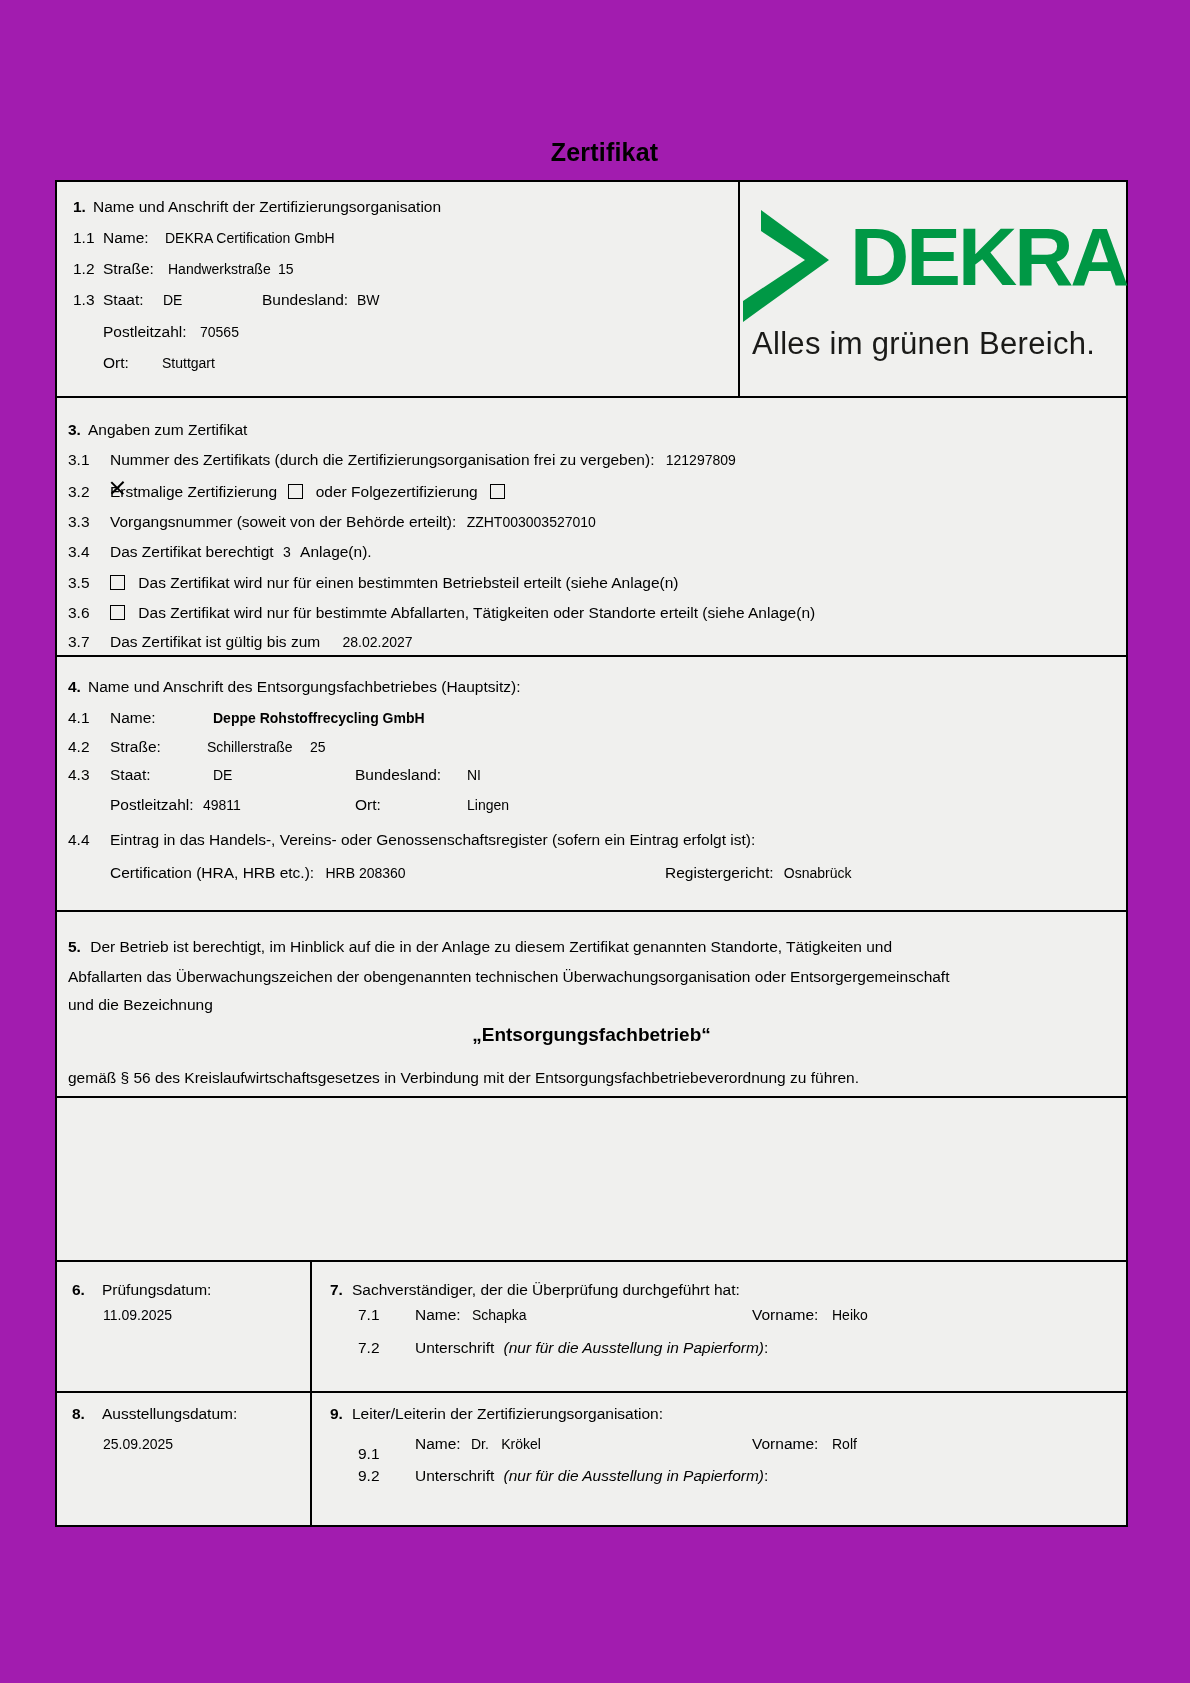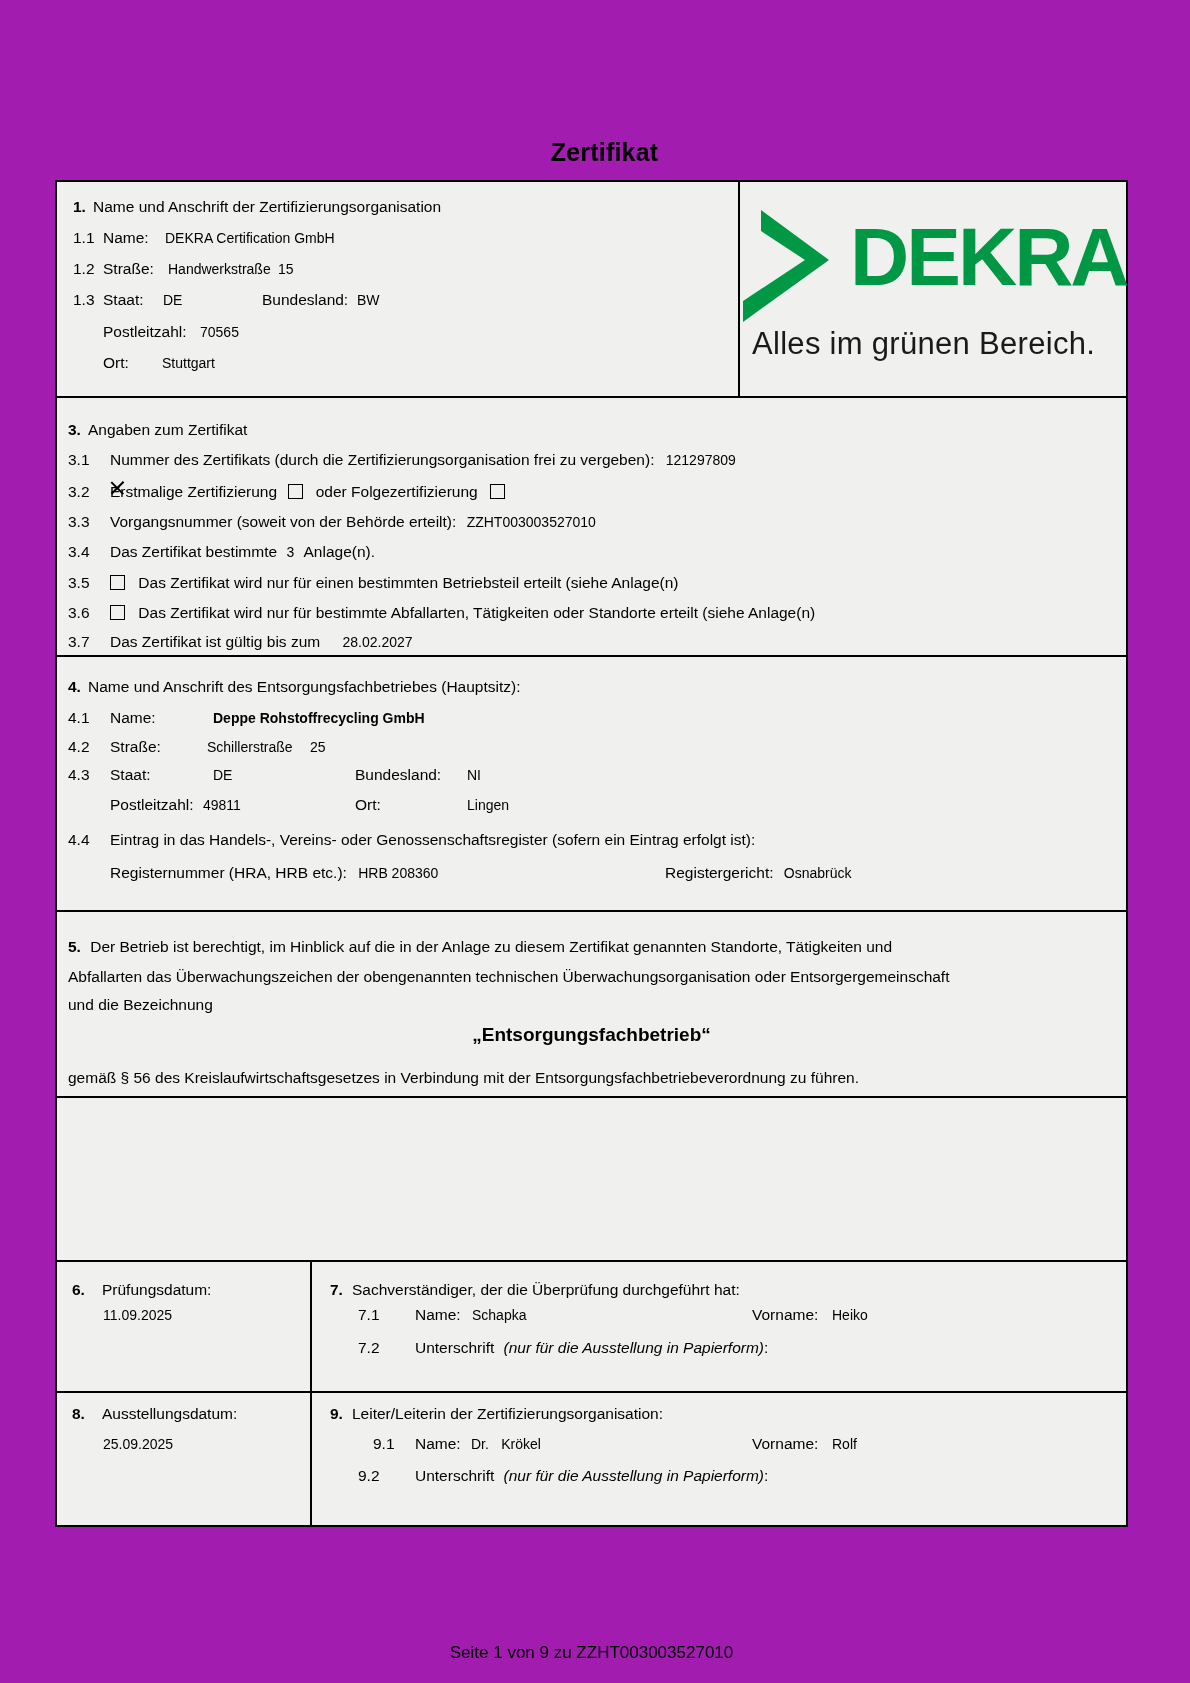--- a/index.html
+++ b/index.html
@@ -106,21 +106,21 @@
     <div class="row" style="top:114px;">
       <span style="left:11px;">3.3</span>
       <span class="flow" style="left:53px;">
         <span>Vorgangsnummer (soweit von der Behörde erteilt):</span>
         <span class="value" style="margin-left:6px;">ZZHT003003527010</span>
       </span>
     </div>
     <div class="row" style="top:144px;">
       <span style="left:11px;">3.4</span>
       <span class="flow" style="left:53px;">
-        <span>Das Zertifikat bestimmte</span>
+        <span>Das Zertifikat berechtigt</span>
         <span class="value" style="margin-left:5px;">3</span>
         <span style="margin-left:5px;">Anlage(n).</span>
       </span>
     </div>
     <div class="row" style="top:175px;">
       <span style="left:11px;">3.5</span>
       <span class="flow" style="left:53px;">
         <span class="checkbox"></span>
         <span style="margin-left:9px;">Das Zertifikat wird nur für einen bestimmten Betriebsteil erteilt (siehe Anlage(n)</span>
       </span>
@@ -169,21 +169,21 @@
       <span class="value" style="left:146px;">49811</span>
       <span style="left:298px;">Ort:</span>
       <span class="value" style="left:410px;">Lingen</span>
     </div>
     <div class="row" style="top:173px;">
       <span style="left:11px;">4.4</span>
       <span style="left:53px;">Eintrag in das Handels-, Vereins- oder Genossenschaftsregister (sofern ein Eintrag erfolgt ist):</span>
     </div>
     <div class="row" style="top:206px;">
       <span class="flow" style="left:53px;">
-        <span>Registernummer (HRA, HRB etc.):</span>
+        <span>Certification (HRA, HRB etc.):</span>
         <span class="value" style="margin-left:7px;">HRB 208360</span>
       </span>
       <span class="flow" style="left:608px;">
         <span>Registergericht:</span>
         <span class="value" style="margin-left:6px;">Osnabrück</span>
       </span>
     </div>
   </div>
 
   <div class="box" style="top:910px;height:188px;">
@@ -237,33 +237,32 @@
   <div class="box" style="top:1391px;height:136px;">
     <div class="vdiv" style="left:253px;"></div>
     <div class="row" style="top:11px;">
       <span class="b" style="left:15px;">8.</span>
       <span style="left:45px;">Ausstellungsdatum:</span>
       <span class="b" style="left:273px;">9.</span>
       <span style="left:295px;">Leiter/Leiterin der Zertifizierungsorganisation:</span>
     </div>
     <div class="row" style="top:41px;">
       <span class="value" style="left:46px;">25.09.2025</span>
-      <span style="left:316px;">9.1</span>
+      <span style="left:301px;margin-top:10px;">9.1</span>
       <span class="flow" style="left:358px;">
         <span>Name:</span>
         <span class="value" style="margin-left:6px;">Dr.</span>
         <span class="value" style="margin-left:8px;">Krökel</span>
       </span>
       <span style="left:695px;">Vorname:</span>
       <span class="value" style="left:775px;">Rolf</span>
     </div>
     <div class="row" style="top:73px;">
       <span style="left:301px;">9.2</span>
       <span class="flow" style="left:358px;">
         <span>Unterschrift</span>
         <span class="it" style="margin-left:5px;">(nur für die Ausstellung in Papierform)</span><span>:</span>
       </span>
     </div>
   </div>
 
-  <div class="footer">Seite 1 von 9 zu ZZHT003003527010</div>
 
 </div>
 
 </body></html>

